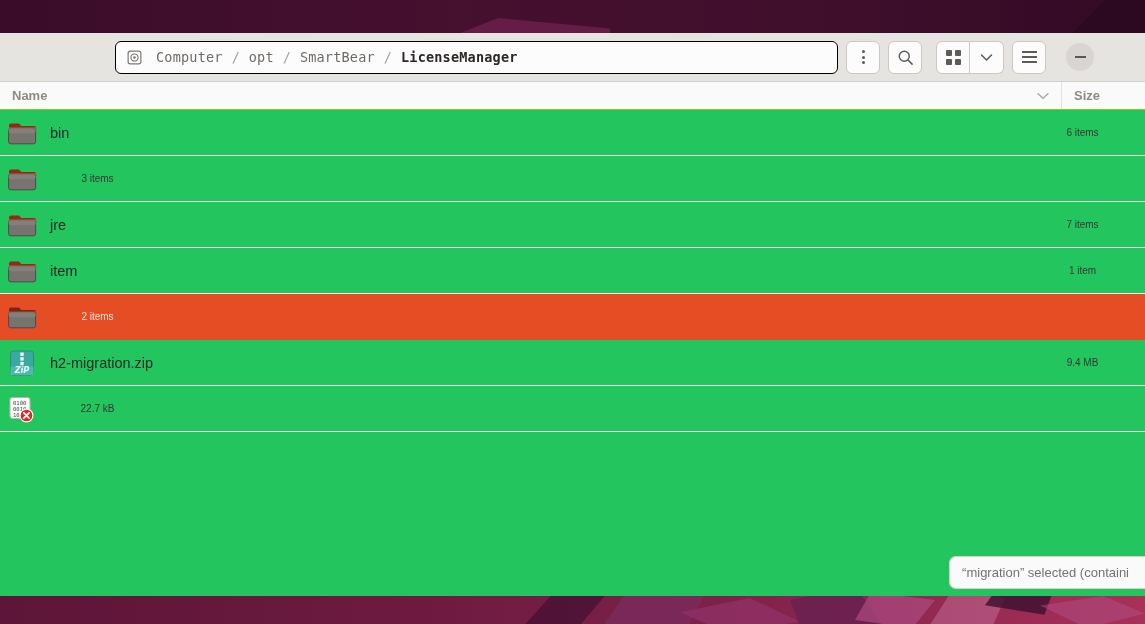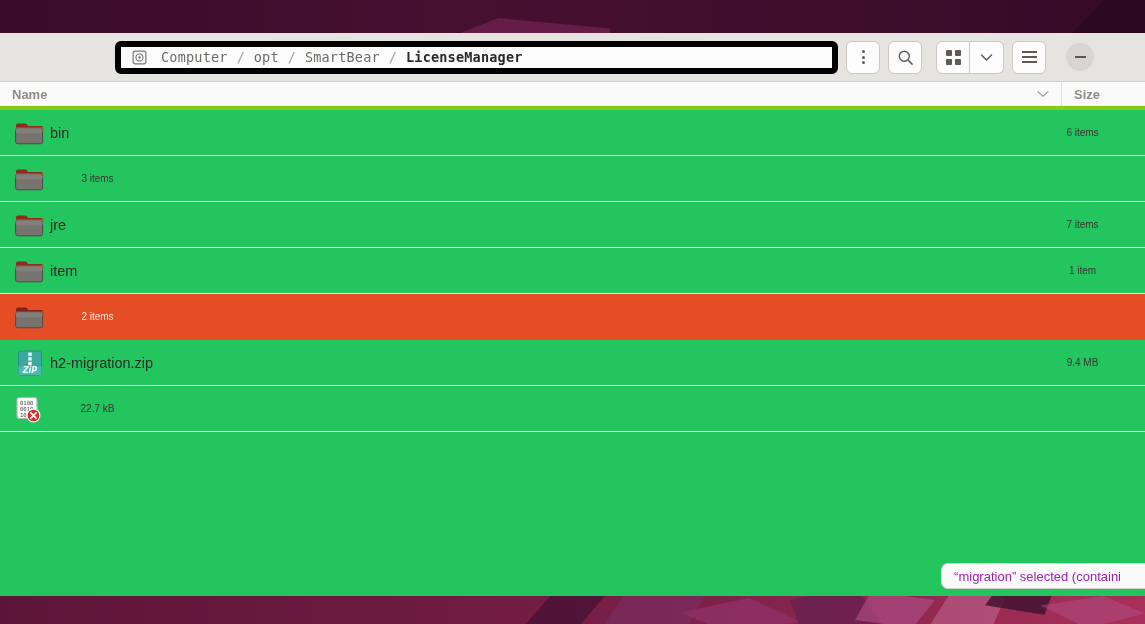--- a/index.html
+++ b/index.html
@@ -88,21 +88,21 @@
     position: relative;
   }
 
   .hb-left-spacer { width: 115px; }
 
   
   #pathbar {
     flex: 1;
     height: 33px;
     background: #fcfcfc;
-    border: 6px solid #000000;
+    border: 1px solid #000000;
     border-radius: 6px;
     display: flex;
     align-items: center;
     padding: 0 10px;
     gap: 2px;
     max-width: 723px;
   }
   .crumb {
     font-family: "DejaVu Sans Mono", monospace;
     font-size: 13.5px;
@@ -163,21 +163,21 @@
   .grid-ic i { background: #5d5a57; display: block; border-radius: 1px; }
 
   
   .burger { display: flex; flex-direction: column; gap: 3px; }
   .burger i { width: 15px; height: 1.8px; background: #5d5a57; display: block; }
 
   
   #colhead {
     height: 28px; min-height: 28px;
     background: #fbfafa;
-    border-bottom: 4px solid #84cc16;
+    border-bottom: 1px solid #84cc16;
     display: flex;
     align-items: center;
     font-size: 13px;
     color: #8f8b87;
     font-weight: bold;
   }
   #col-name { padding-left: 12px; flex: 1; }
   #col-sort-chev { width: 36px; display: flex; align-items: center; justify-content: center; }
   #col-size {
     width: 84px;
@@ -189,21 +189,21 @@
 
   
   #filelist { flex: 1; overflow: hidden; background: #22c55e; }
   .row {
     height: 46px;
     display: flex;
     align-items: center;
     border-bottom: 1px solid #f0eeec;
   }
   .row.selected { background: #e54e24; border-bottom-color: #e54e24; }
-  .row .icon-cell { width: 44px; display: flex; justify-content: flex-end; align-items: center; flex-shrink: 0; }
+  .row .icon-cell { width: 44px; display: flex; justify-content: center; align-items: center; flex-shrink: 0; }
   .row .name-cell {
     flex: 1;
     font-size: 14.5px;
     color: #2c2a28;
     padding-left: 6px;
   }
   .row.selected .name-cell { color: #fff; }
   .row .size-cell {
     width: 116px;
     text-align: center;
@@ -211,30 +211,30 @@
     font-size: 10px;
     color: #3a3734;
   }
   .row.selected .size-cell { color: #fbe0d7; }
 
   
   #statusbar {
     position: absolute;
     right: 0;
     bottom: 7px;
-    height: 26px;
+    height: 33px;
     background: #fafafa;
     border: 1px solid #d6d2ce;
     border-right: none;
     border-radius: 7px 0 0 7px;
     display: flex;
     align-items: center;
-    padding: 0 24px 0 12px;
+    padding: 0 16px 0 12px;
     font-size: 13px;
-    color: #a21caf;
+    color: #737373;
     white-space: nowrap;
     overflow: hidden;
     max-width: 215px;
   }
 </style>
 </head>
 <body>
 
 <div id="desktop">
 

